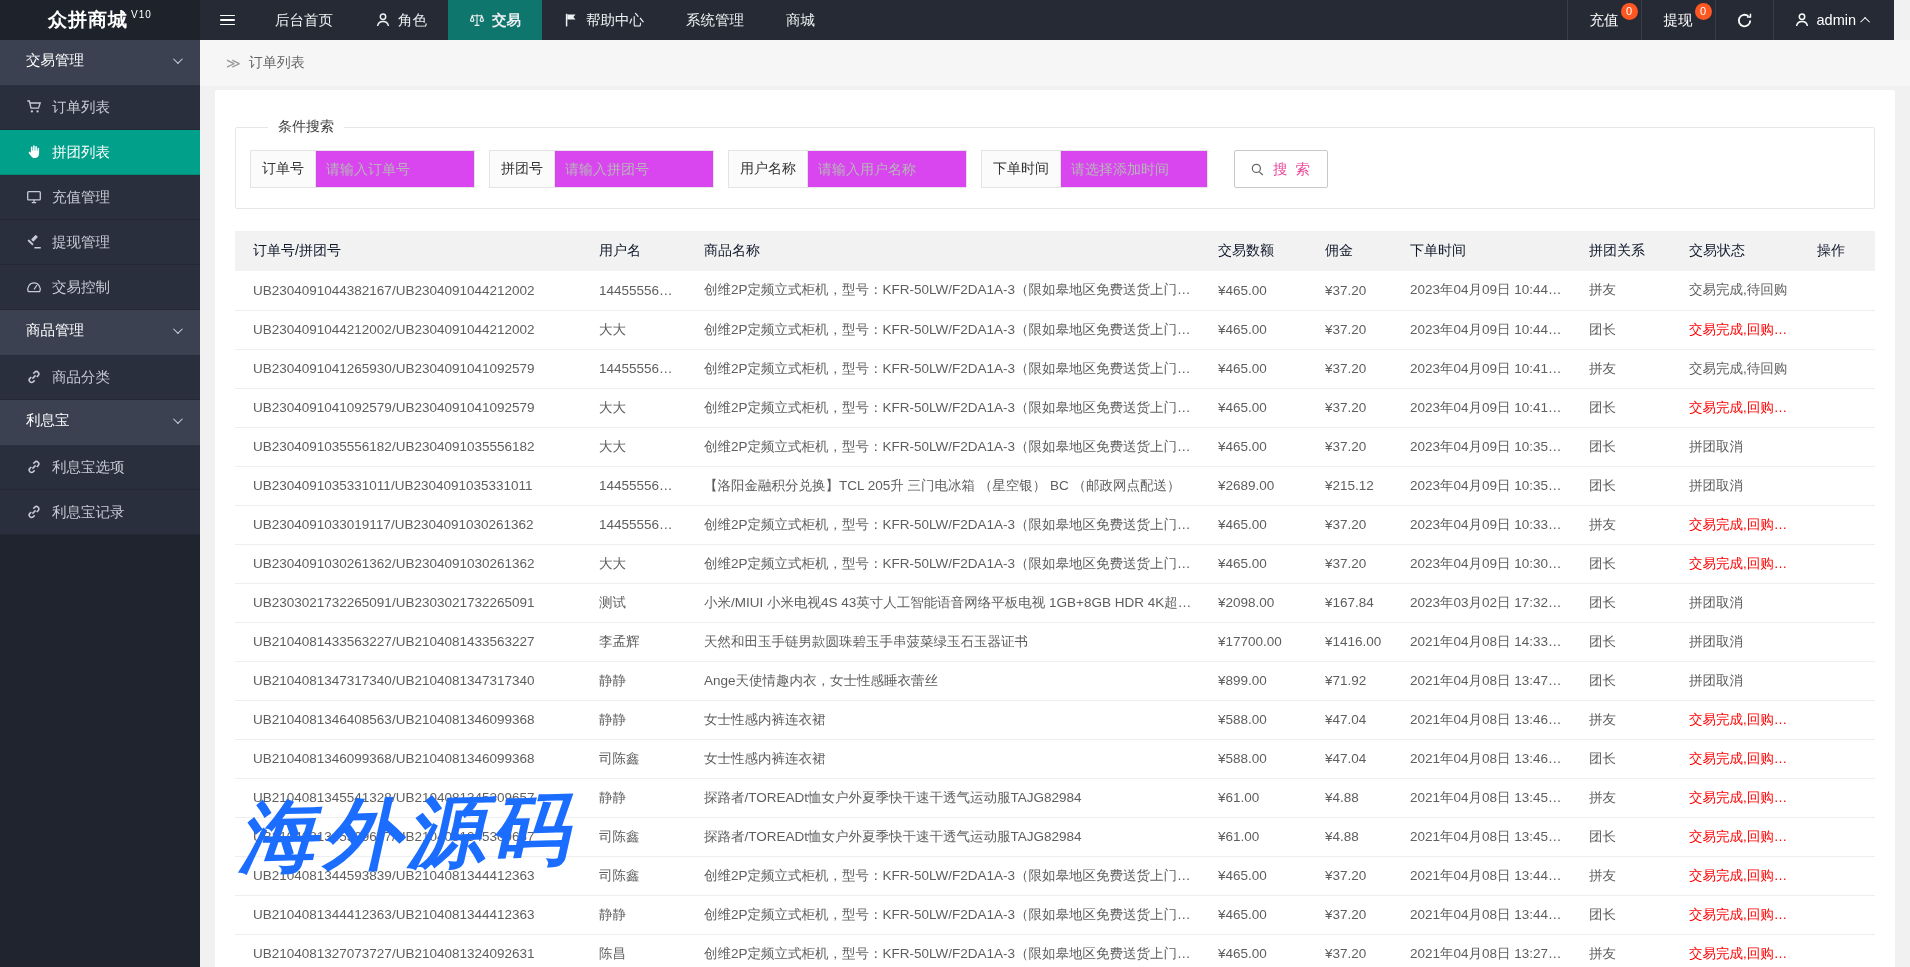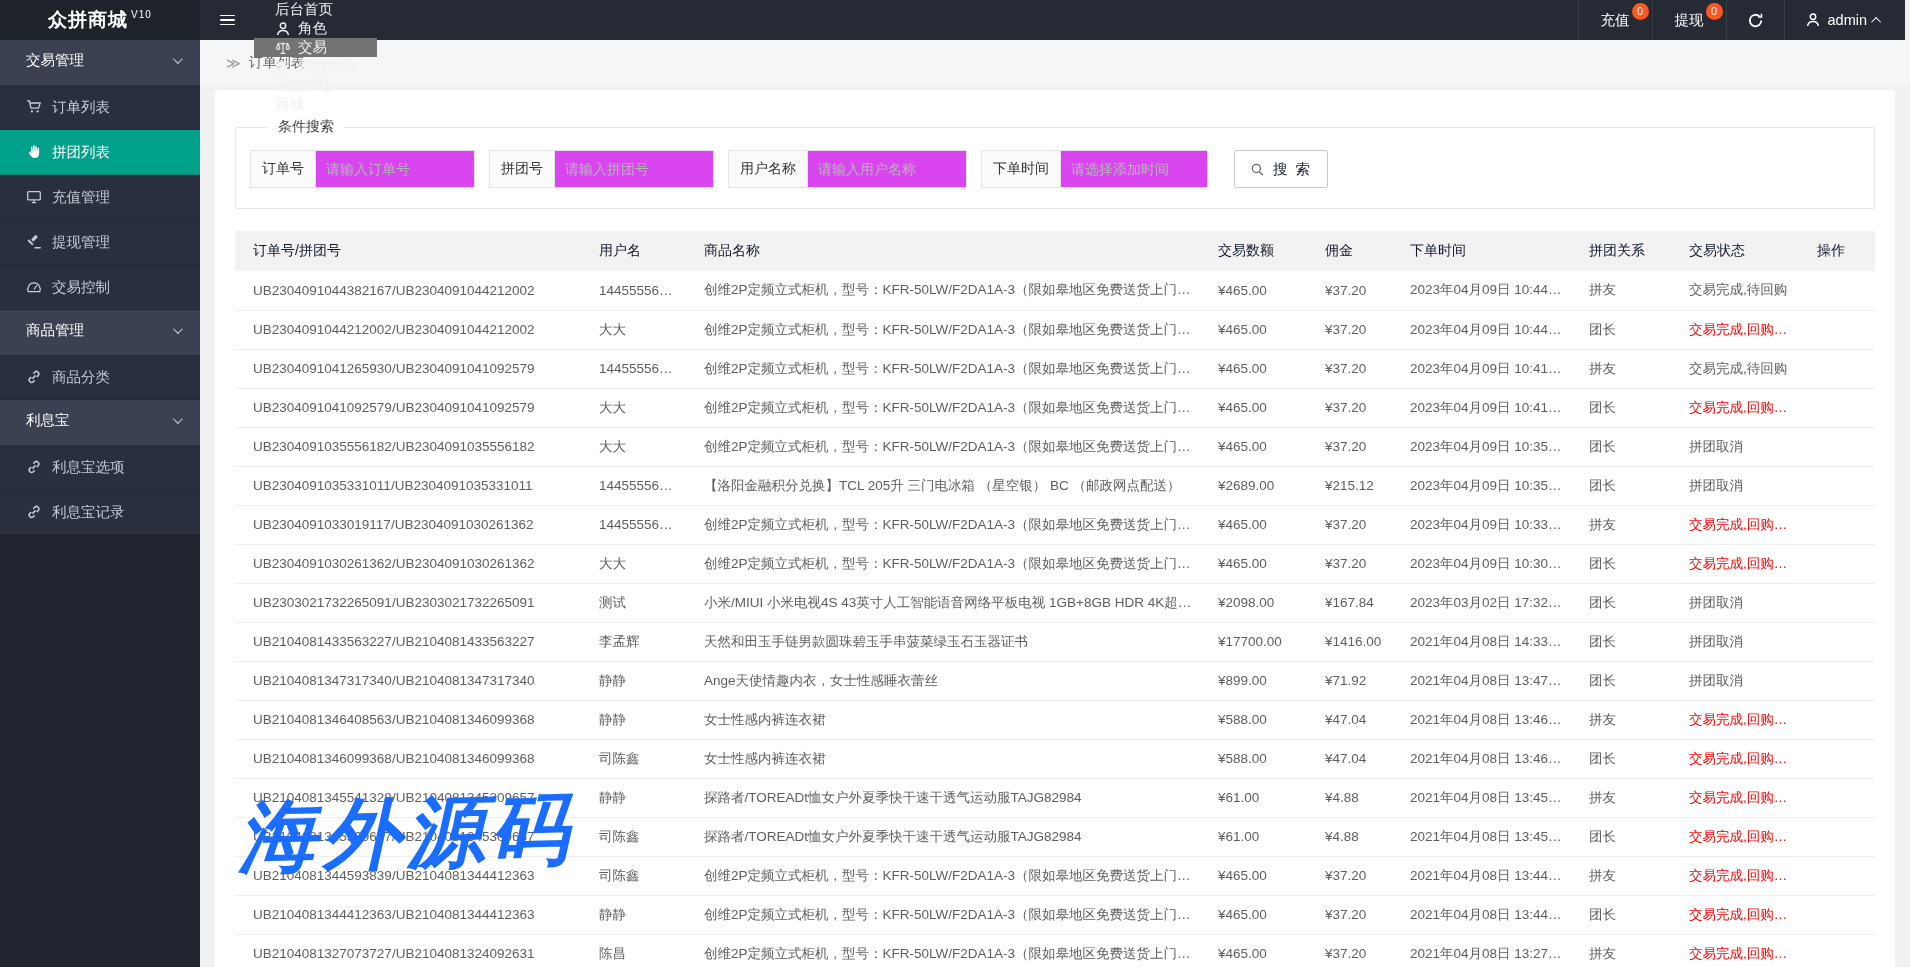--- a/index.html
+++ b/index.html
@@ -5,32 +5,32 @@
   * { box-sizing: border-box; margin: 0; padding: 0; }
   html,body { width:1910px; height:967px; overflow:hidden; }
   body {
     font-family: "Liberation Sans", sans-serif;
     background:#f1f1f1; position:relative; color:#333;
   }
   .icon { display:inline-flex; width:16px; height:16px; flex:0 0 auto; }
   .icon svg { width:100%; height:100%; }
 
   
-  .navbar { position:absolute; top:0; left:0; right:5px; height:40px; background:#262a34;
+  .navbar { position:absolute; top:0; left:0; right:16px; height:40px; background:#262a34;
     display:flex; align-items:stretch; color:#fff; z-index:20; }
   .logo { width:200px; background:#1e222b; display:flex; align-items:center; justify-content:center;
     font-size:19px; font-weight:bold; letter-spacing:1px; }
   .logo .ver { font-size:10px; font-weight:normal; margin-left:3px; transform:translateY(-6px); }
   .burger { width:54px; display:flex; align-items:center; justify-content:center; cursor:pointer; }
   .burger-bars { width:15px; height:11px; display:flex; flex-direction:column; justify-content:space-between; }
   .burger-bars i { display:block; height:1.8px; background:#fff; border-radius:1px; }
-  #nav-menu { display:flex; align-items:stretch;flex-direction:column; }
+  #nav-menu { display:flex; align-items:stretch; }
   .nav-item { display:flex; align-items:center; gap:7px; padding:0 21px; font-size:14.5px;
     color:#eef0f3; cursor:pointer; }
-  .nav-item.active { background:#737373; }
+  .nav-item.active { background:#0f766e;font-weight:bold; }
   .nav-right { margin-left:auto; display:flex; align-items:stretch; }
   .nav-sep { width:1px; background:rgba(255,255,255,.09); }
   .nav-chip { position:relative; display:flex; align-items:center; padding:0 22px; font-size:14.5px; cursor:pointer; }
   .badge { position:absolute; top:3px; right:3px; min-width:17px; height:17px; line-height:17px;
     background:#ff5722; color:#fff; border-radius:9px; font-size:11px; text-align:center; padding:0 4px; }
   .nav-iconbtn { display:flex; align-items:center; padding:0 20px; cursor:pointer; }
   .nav-iconbtn .icon { width:17px; height:17px; }
   .admin { display:flex; align-items:center; gap:7px; padding:0 24px 0 20px; font-size:14.5px; cursor:pointer; }
   .chev { display:inline-block; width:7px; height:7px; border-right:1.6px solid currentColor;
     border-bottom:1.6px solid currentColor; }
@@ -57,21 +57,21 @@
   fieldset.search { margin-top:28px; border:1px solid #e7e7e7; border-radius:2px; padding:0 0 20px 12px; }
   fieldset.search legend { margin-left:20px; padding:0 10px; font-size:14px; color:#3c3c3c; }
   .form-row { display:flex; align-items:center; gap:26px; margin:14px 0 0 2px; }
   .igroup { display:flex; height:38px; }
   .ilabel { display:flex; align-items:center; padding:0 11px; border:1px solid #e4e4e4;
     background:#fbfbfb; font-size:14px; color:#333; white-space:nowrap; }
   .igroup input { height:38px; border:1px solid #e4e4e4; margin-left:-1px; padding:0 10px;
     font-size:14px; color:#333; outline:none; font-family:inherit; background:#d946ef; }
   .igroup input::placeholder { color:#b6b6b6; }
   .search-btn { height:38px; display:inline-flex; align-items:center; gap:8px; padding:0 15px;
-    background:#fff; border:1px solid #c9c9c9; border-radius:2px; font-size:14.5px; color:#0f172a;
+    background:#fff; border:1px solid #c9c9c9; border-radius:2px; font-size:14.5px; color:#ec4899;
     cursor:pointer; letter-spacing:2px; font-family:inherit; }
   .search-btn .icon { width:15px; height:15px; color:#666; }
 
   table { width:100%; border-collapse:collapse; table-layout:fixed; margin-top:22px; }
   thead th { background:#f2f2f2; height:40px; font-weight:normal; text-align:left;
     padding:0 6px 0 18px; font-size:14px; color:#0f172a; white-space:nowrap; overflow:hidden; }
   tbody td { height:39px; padding:0 6px 0 18px; font-size:13.5px; color:#5e5e5e;
     border-bottom:1px solid #eeeeee; white-space:nowrap; overflow:hidden; text-overflow:ellipsis; }
   td.red { color:#ff0000; }
 

